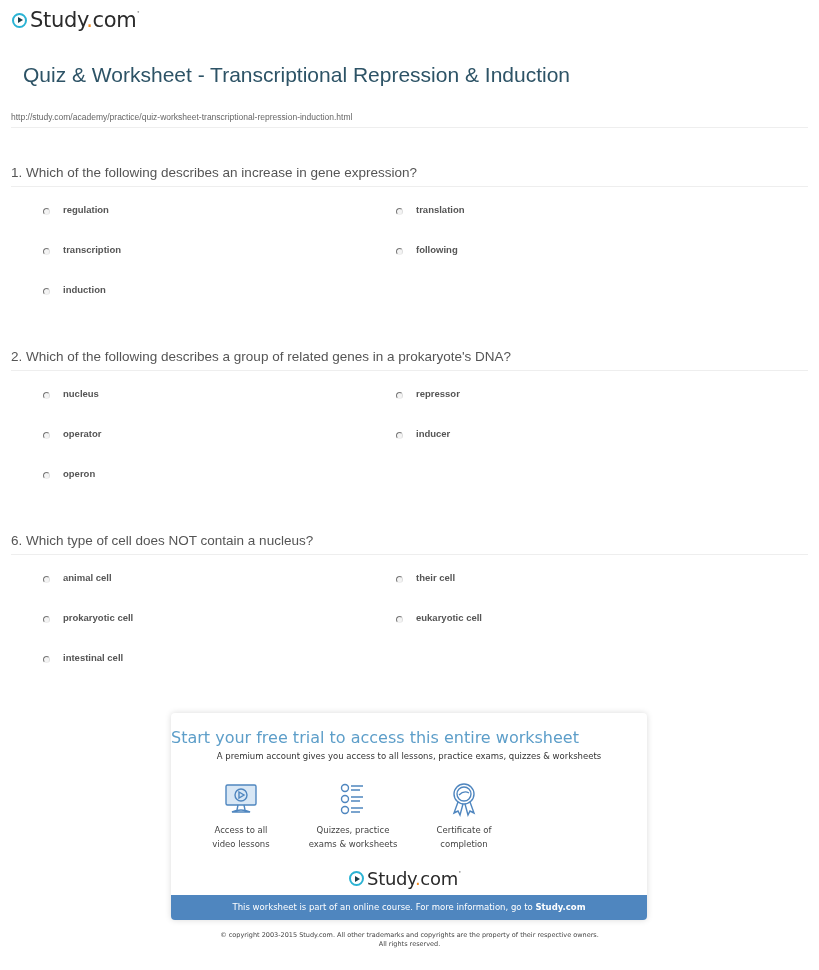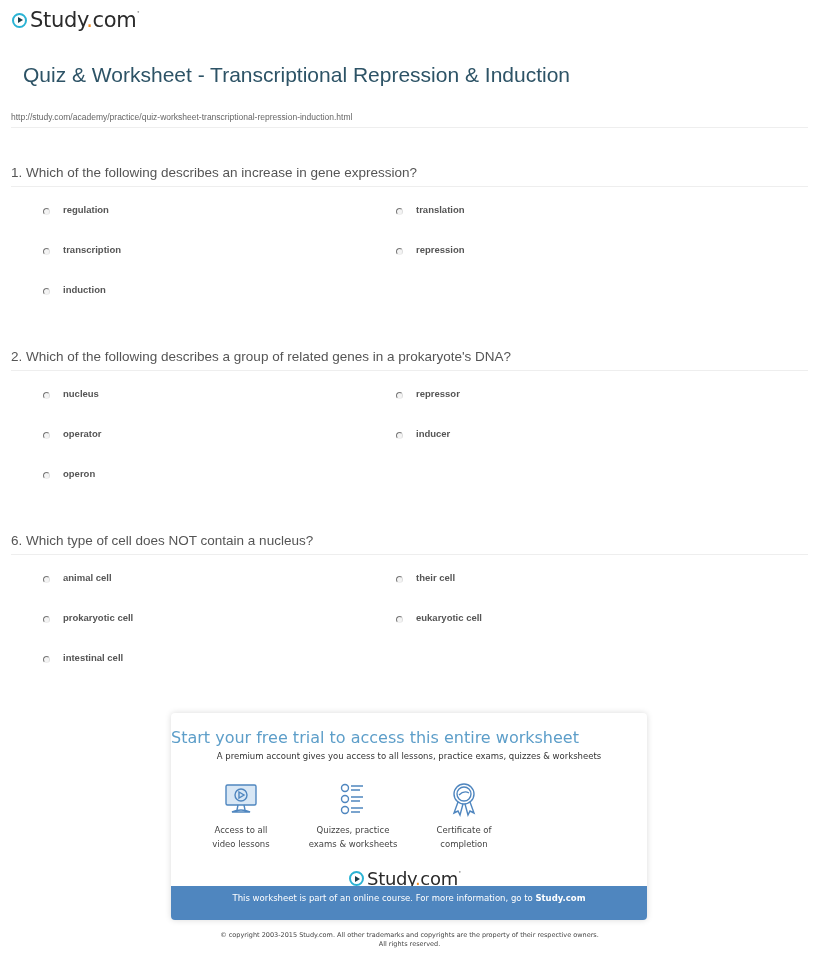--- a/index.html
+++ b/index.html
@@ -27,21 +27,21 @@
 
     .promo { position: absolute; left: 171px; top: 713px; width: 476px; height: 207px; background: #fff; border-radius: 4px; box-shadow: 0 0 6px rgba(0,0,0,0.15); }
     .promo-title { position: absolute; top: 15px; width: 100%; font-family: "DejaVu Sans", sans-serif; font-size: 16px; color: #5d9ec9; font-weight: normal; }
     .promo-sub { position: absolute; top: 38px; width: 100%; text-align: center; font-family: "DejaVu Sans", sans-serif; font-size: 8.5px; color: #333; }
     .features { position: absolute; top: 68px; left: 0; width: 100%; height: 80px; }
     .feature { position: absolute; width: 110px; text-align: center; }
     .feature svg { display: block; margin: 0 auto; }
     .feature-label { font-family: "DejaVu Sans", sans-serif; font-size: 8.5px; color: #444; line-height: 14px; margin-top: 6px; }
     .promo-logo { left: 178px; top: 155px; }
     .promo-logo .logo-text { font-size: 18px; }
-    .promo-bar { position: absolute; left: 0; bottom: 0; width: 100%; height: 34px; background: #4f86bf; border-radius: 0 0 4px 4px; color: #fff; font-family: "DejaVu Sans", sans-serif; font-size: 8.5px; text-align: center; line-height: 25px; }
+    .promo-bar { position: absolute; left: 0; bottom: 0; width: 100%; height: 25px; background: #4f86bf; border-radius: 0 0 4px 4px; color: #fff; font-family: "DejaVu Sans", sans-serif; font-size: 8.5px; text-align: center; line-height: 25px; }
     .promo-bar b { font-weight: bold; }
 
     .copyright { position: absolute; top: 931px; left: 0; width: 819px; text-align: center; font-family: "DejaVu Sans", sans-serif; font-size: 6.5px; color: #444; line-height: 9px; }
   </style>
 </head>
 <body>
 
 <div class="logo header-logo">
   <span class="logo-mark"></span>
   <span class="logo-text"><span>Study</span><span class="dot">.</span><span>com</span><sup>•</sup></span>
@@ -61,21 +61,21 @@
     <label class="option" style="left:385px; top:17px">
         <span class="radio"></span>
         <span>translation</span>
       </label>
     <label class="option" style="left:32px; top:57px">
         <span class="radio"></span>
         <span>transcription</span>
       </label>
     <label class="option" style="left:385px; top:57px">
         <span class="radio"></span>
-        <span>repression</span>
+        <span>following</span>
       </label>
     <label class="option" style="left:32px; top:97px">
         <span class="radio"></span>
         <span>induction</span>
       </label>
   </div>
 </div>
 
 <div class="question" style="top:349px">
   <div class="q-text">2. Which of the following describes a group of related genes in a prokaryote's DNA?</div>

